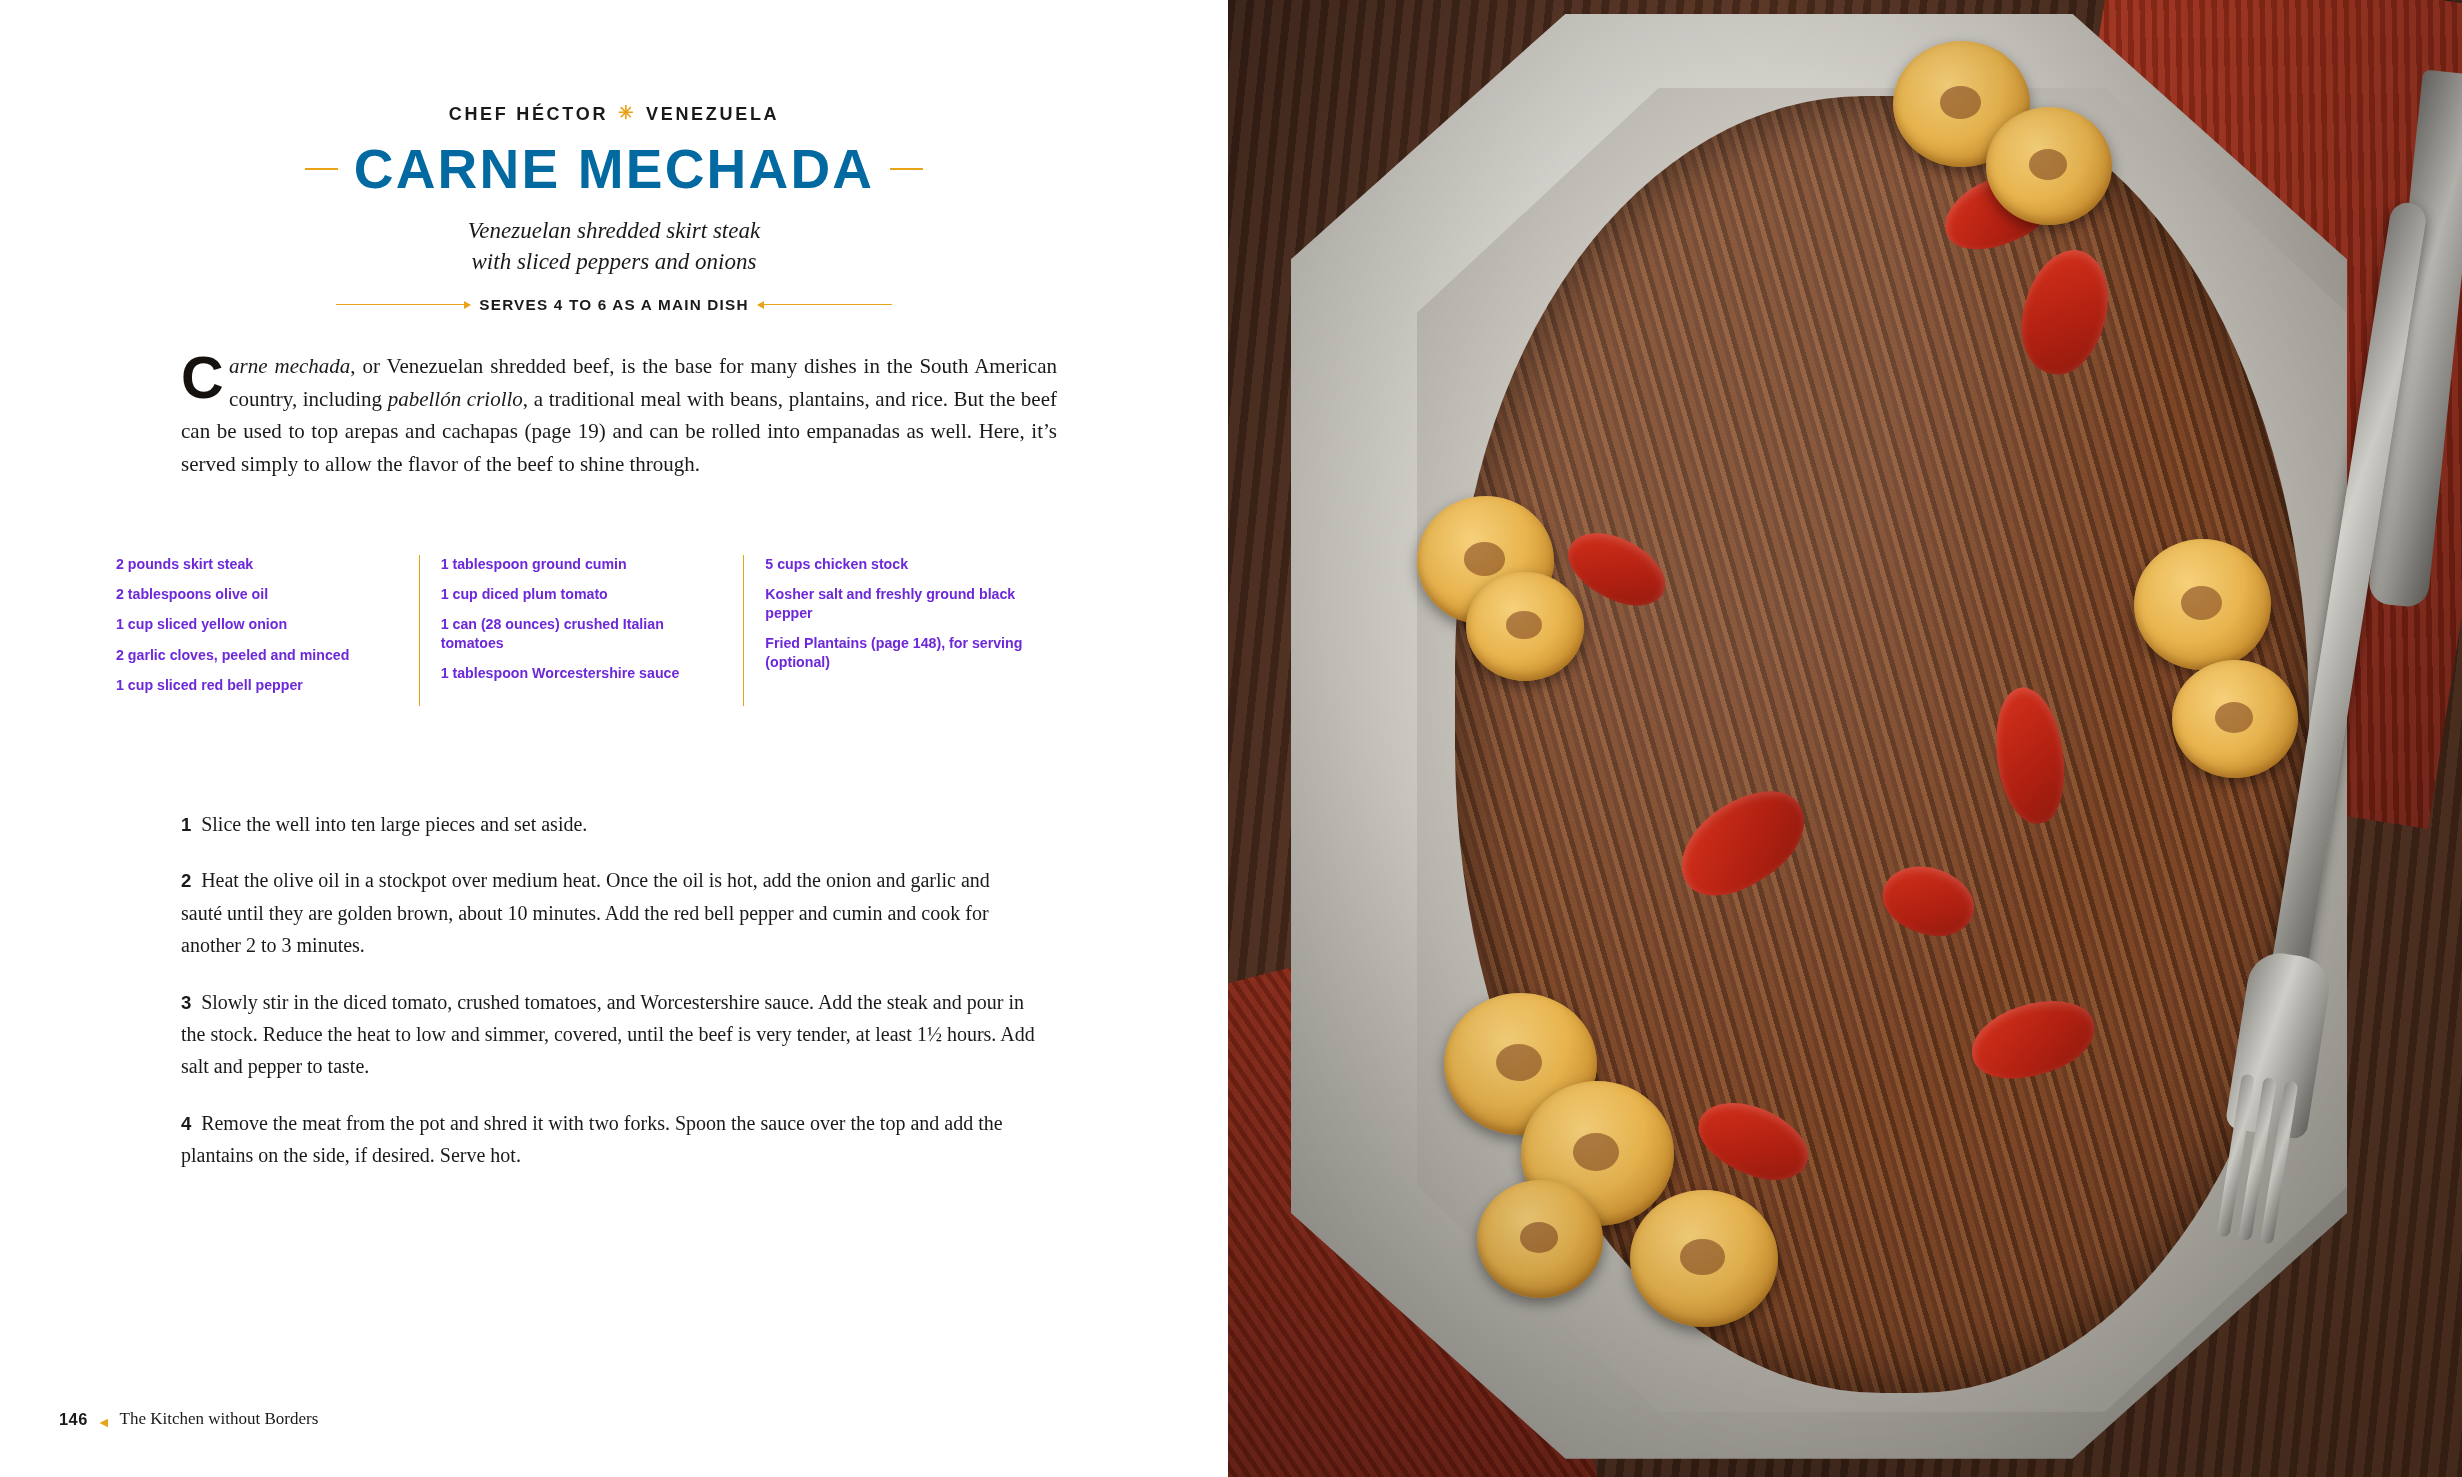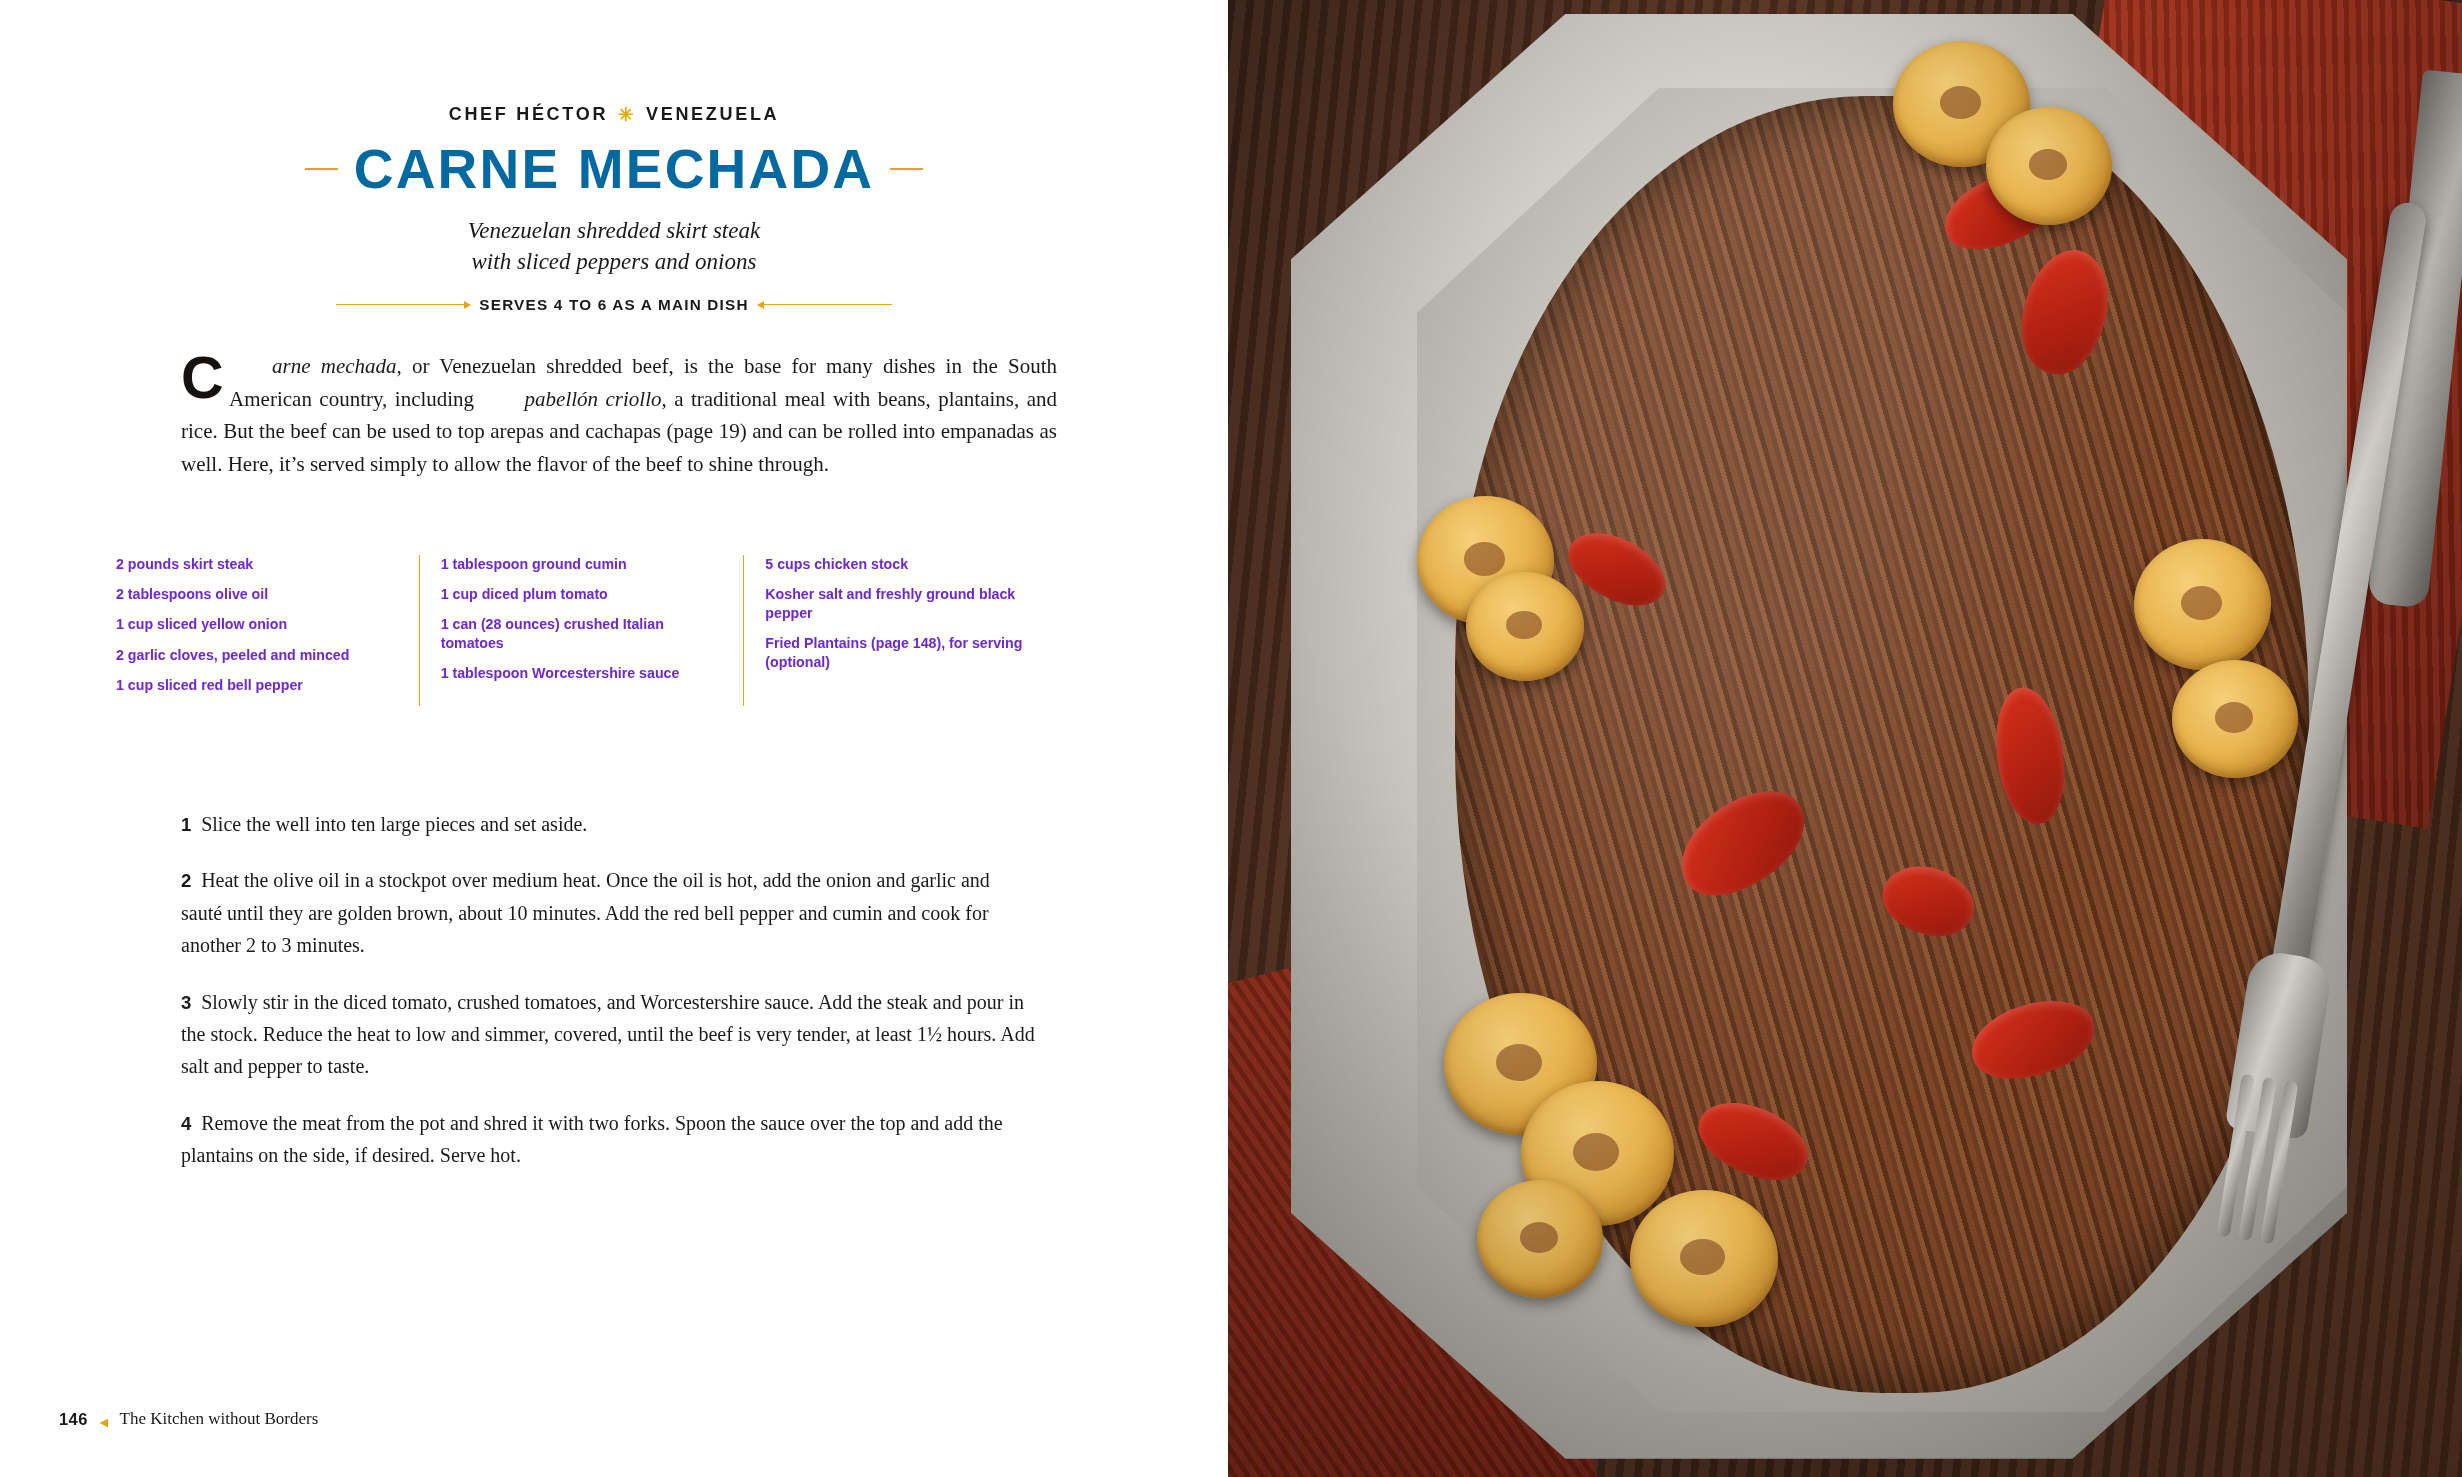--- a/index.html
+++ b/index.html
@@ -39,21 +39,21 @@
     text-align: center;
   }
 
   .chef-line {
     font-family: "Liberation Sans", sans-serif;
     font-weight: bold;
     font-size: 18px;
     letter-spacing: 2.7px;
     color: #1a1a1a;
     display: flex;
-    align-items: flex-end;
+    align-items: flex-start;
     justify-content: center;
     gap: 9.8px;
   }
   .chef-star {
     color: #e8a317;
     font-size: 18.6px;
     line-height: 1;
   }
 
   .title-row {
@@ -140,21 +140,21 @@
   }
   .dropcap {
     float: left;
     font-family: "Liberation Sans", sans-serif;
     font-weight: bold;
     font-size: 59px;
     line-height: 0.82;
     padding: 4.4px 5.5px 0 0;
     color: #14110f;
   }
-  .intro em { font-style: italic; margin-left: 43px; }
+  .intro em { font-style: italic; }
 
   
   .ingredients {
     position: absolute;
     left: 116px;
     top: 555px;
     width: 952px;
     display: flex;
     flex-direction: row;
     font-family: "Liberation Sans", sans-serif;

